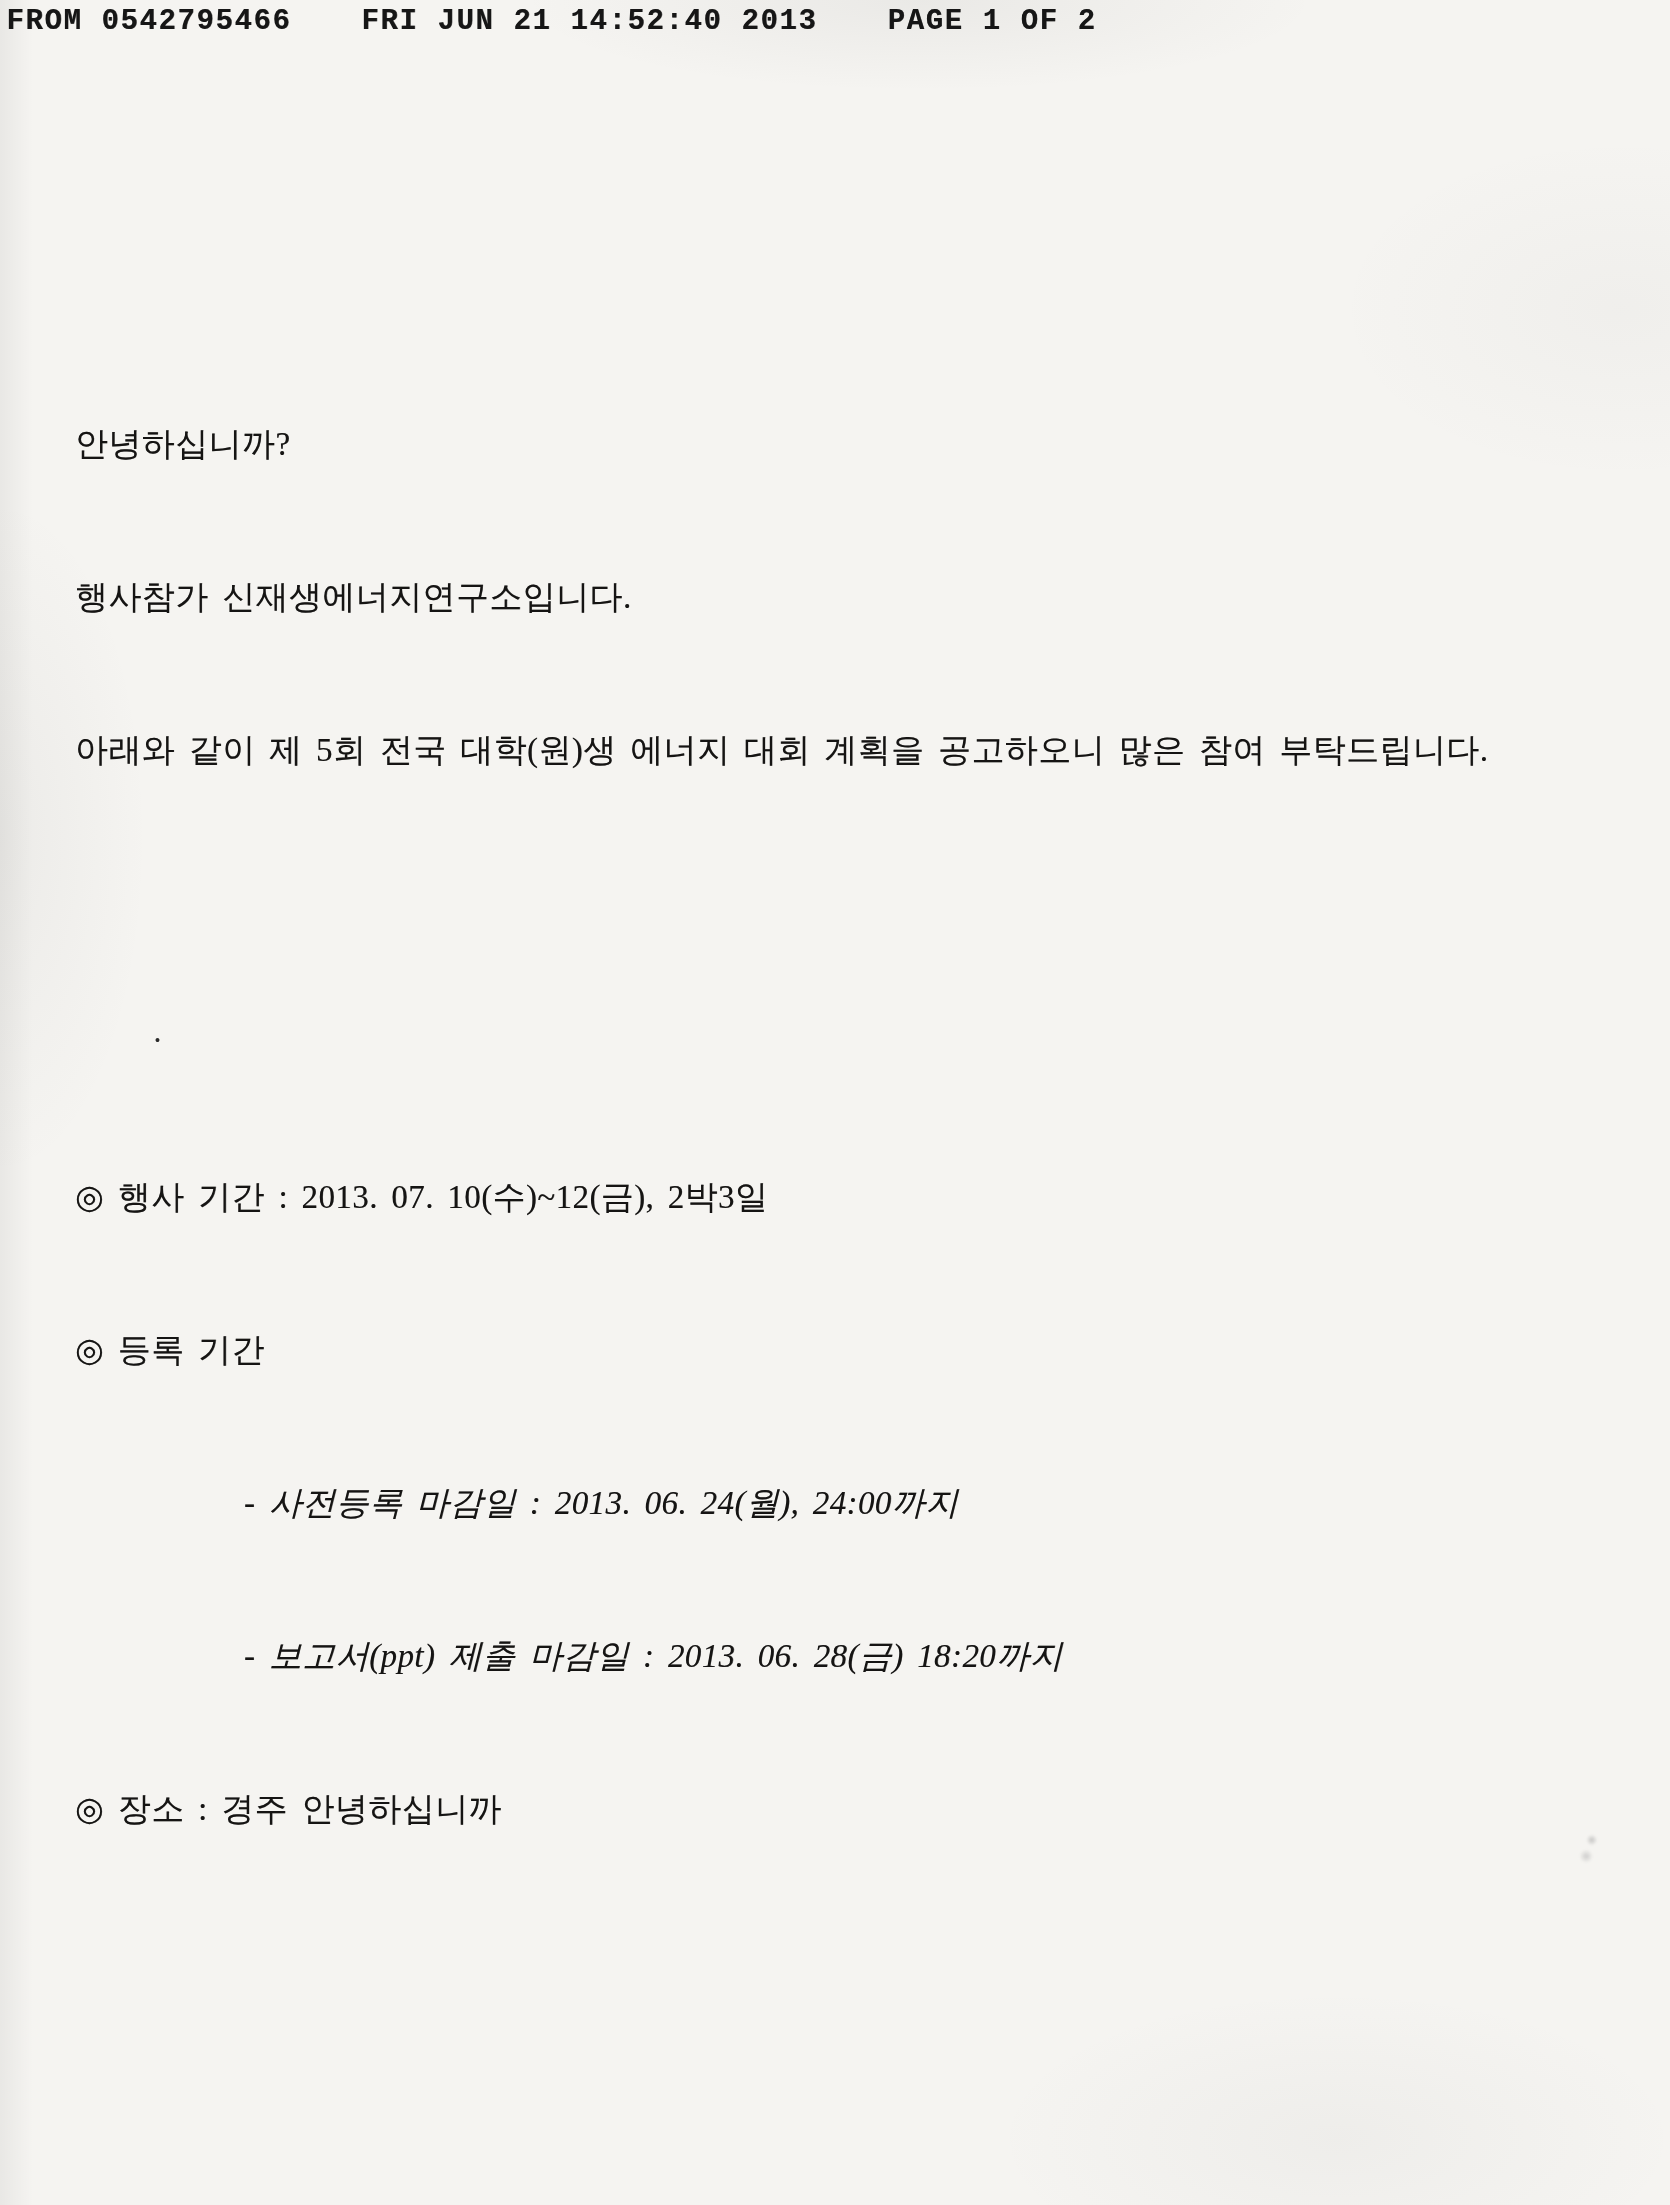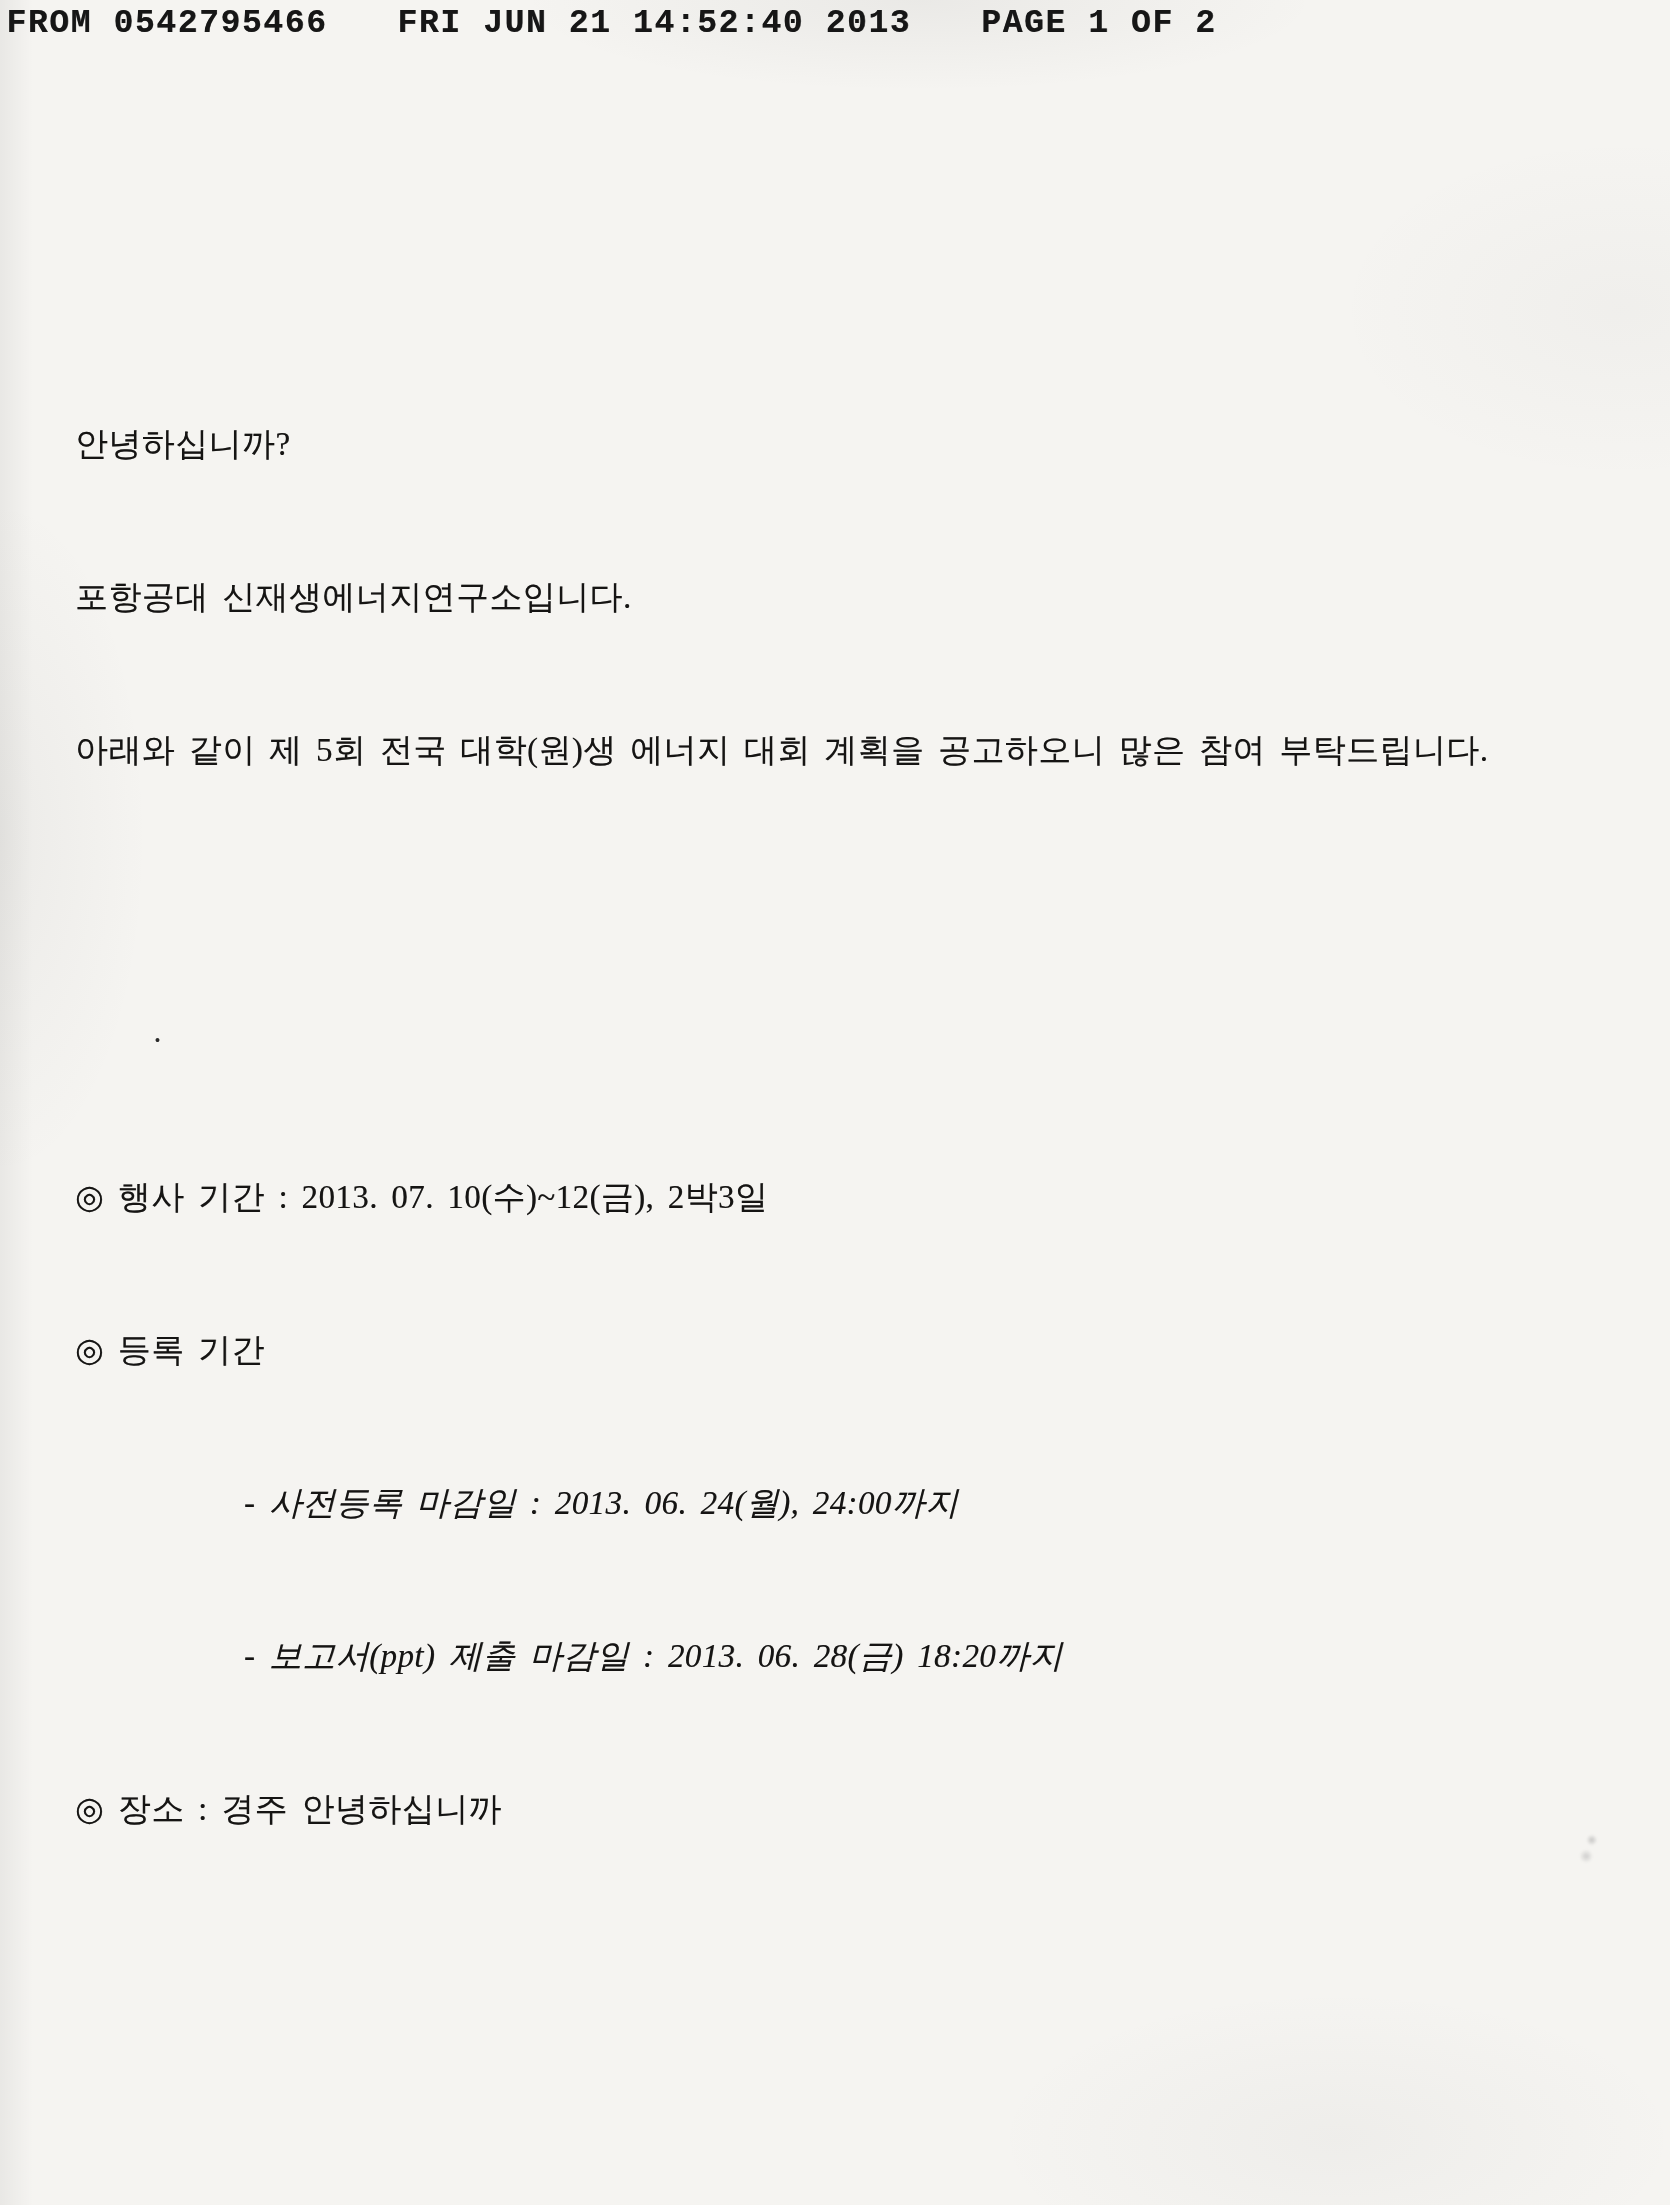--- a/index.html
+++ b/index.html
@@ -23,21 +23,21 @@
   }
   
   .fax-header {
     position: absolute;
     top: 4.9px;
     left: 6.5px;
     display: flex;
     gap: 70px;
     font-family: "Liberation Mono", "DejaVu Sans Mono", monospace;
     font-weight: 700;
-    font-size: 33px;
+    font-size: 29px;
     letter-spacing: 1.6px;
     white-space: pre;
     color: #161616;
     text-shadow: 0.4px 0 0 rgba(0,0,0,0.55);
     justify-content: center;
   }
   
   .letter {
     position: absolute;
     top: 317px;
@@ -81,21 +81,21 @@
 <div class="page">
 
   <div class="fax-header">
     <span>FROM 0542795466</span>
     <span>FRI JUN 21 14:52:40 2013</span>
     <span>PAGE 1 OF 2</span>
   </div>
 
   <div class="letter">
     <div class="ln">안녕하십니까?</div>
-    <div class="ln">포항공대 신재생에너지연구소입니다.</div>
+    <div class="ln">행사참가 신재생에너지연구소입니다.</div>
     <div class="ln">아래와 같이 제 5회 전국 대학(원)생 에너지 대회 계획을 공고하오니 많은 참여 부탁드립니다.</div>
     <div class="sp56"></div>
     <div class="sp56"></div>
     <div class="ln">◎ 행사 기간 : 2013. 07. 10(수)~12(금), 2박3일</div>
     <div class="ln">◎ 등록 기간</div>
     <div class="ind1">- 사전등록 마감일 : 2013. 06. 24(월), 24:00까지</div>
     <div class="ind1">- 보고서(ppt) 제출 마감일 : 2013. 06. 28(금) 18:20까지</div>
     <div class="ln">◎ 장소 : 경주 안녕하십니까</div>
     
     

